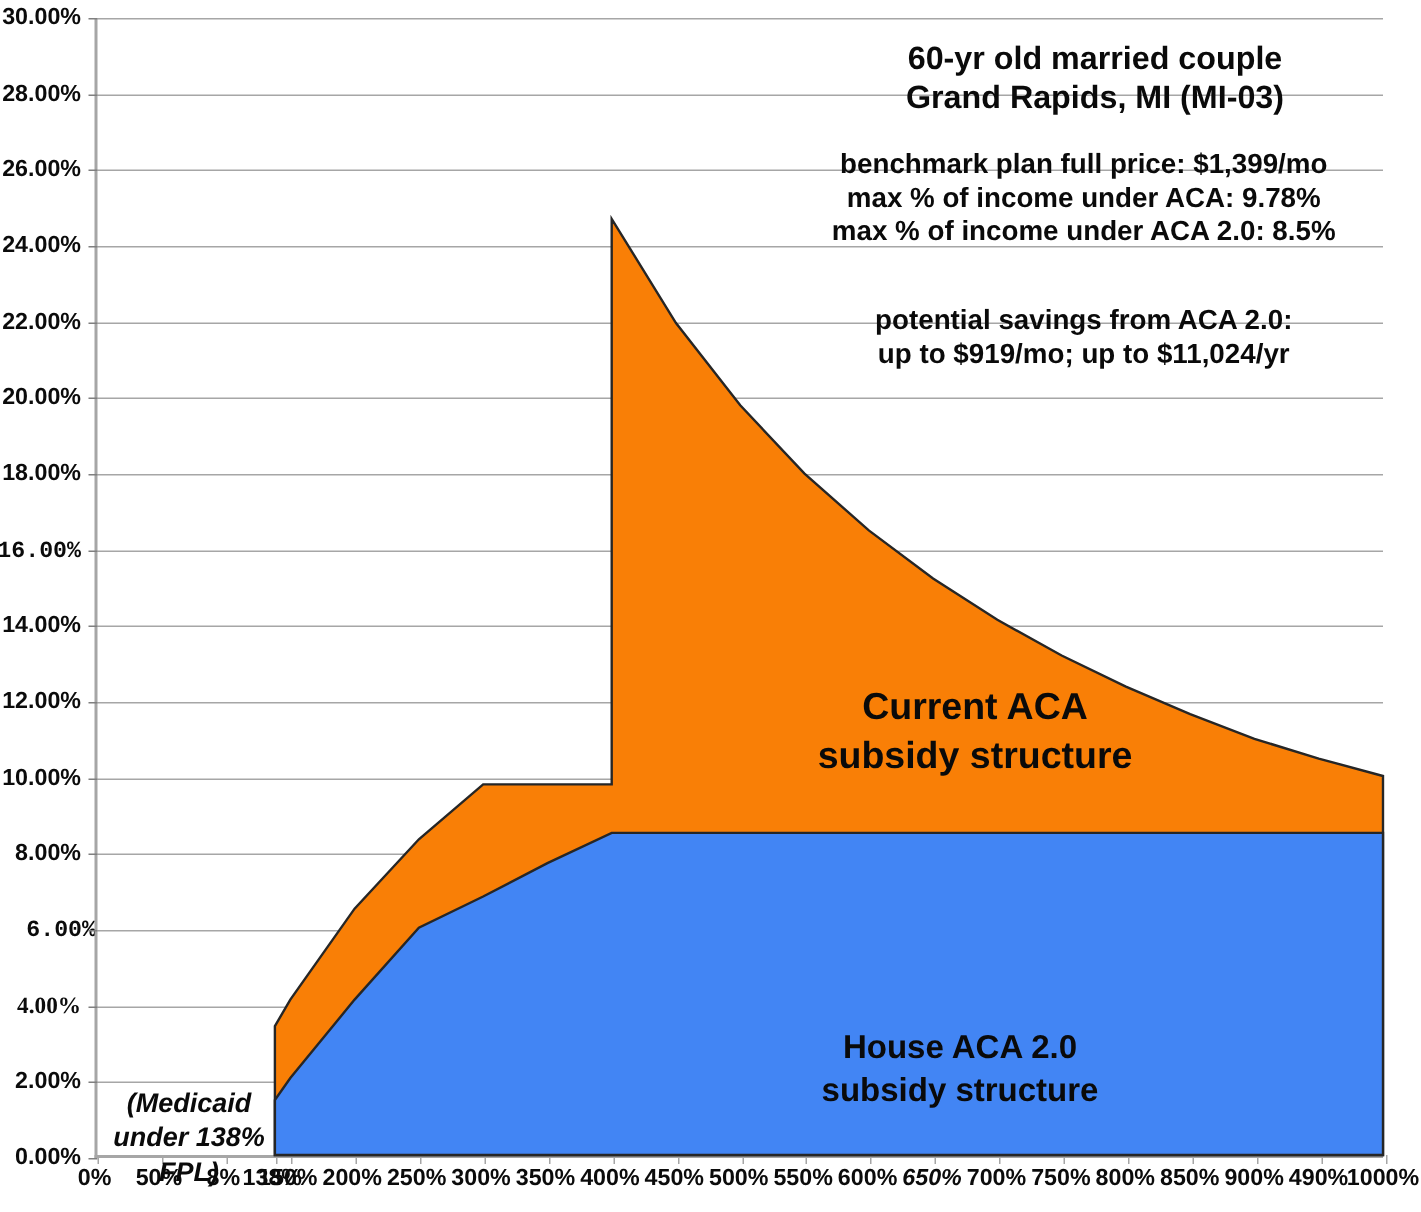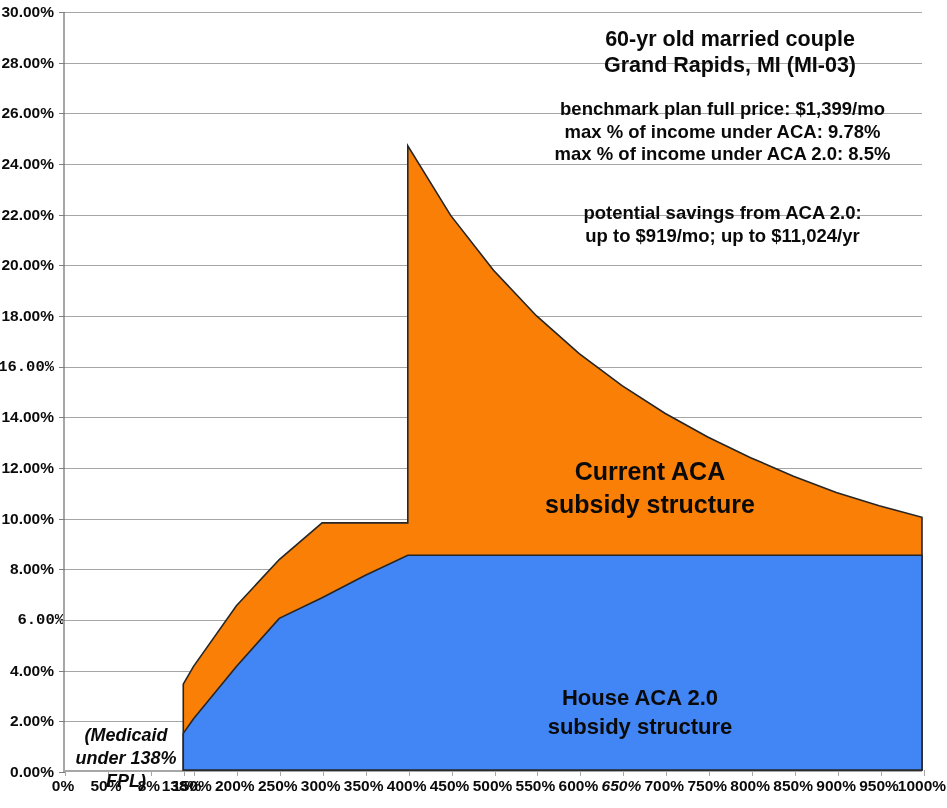--- a/index.html
+++ b/index.html
@@ -142,21 +142,21 @@
   }
 </style>
 </head>
 <body>
 
 <div id="page">
 
   <div id="ylabels-host">
       <div class="ylabel-item" style="top: 772px; right: 893px;">0.00%</div>
       <div class="ylabel-item" style="top: 721.333px; right: 893px;">2.00%</div>
-      <div class="ylabel-item" style="top: 670.667px; right: 893px;">4.00%</div>
+      <div class="ylabel-item" style="top: 670.667px; right: 893px; font-family: Liberation Serif, serif;">4.00%</div>
       <div class="ylabel-item" style="top: 620px; right: 883px; font-family: Liberation Mono, monospace;">6.00%</div>
       <div class="ylabel-item" style="top: 569.333px; right: 893px;">8.00%</div>
       <div class="ylabel-item" style="top: 518.667px; right: 893px;">10.00%</div>
       <div class="ylabel-item" style="top: 468px; right: 893px;">12.00%</div>
       <div class="ylabel-item" style="top: 417.333px; right: 893px;">14.00%</div>
       <div class="ylabel-item" style="top: 366.667px; right: 893px; font-family: Liberation Mono, monospace;">16.00%</div>
       <div class="ylabel-item" style="top: 316px; right: 893px;">18.00%</div>
       <div class="ylabel-item" style="top: 265.333px; right: 893px;">20.00%</div>
       <div class="ylabel-item" style="top: 214.667px; right: 893px;">22.00%</div>
       <div class="ylabel-item" style="top: 164px; right: 893px;">24.00%</div>
@@ -250,21 +250,21 @@
       <div class="xlabel-item" style="left: 386.55px;">450%</div>
       <div class="xlabel-item" style="left: 429.5px;">500%</div>
       <div class="xlabel-item" style="left: 472.45px;">550%</div>
       <div class="xlabel-item" style="left: 515.4px;">600%</div>
       <div class="xlabel-item" style="left: 558.35px; font-style: italic;">650%</div>
       <div class="xlabel-item" style="left: 601.3px;">700%</div>
       <div class="xlabel-item" style="left: 644.25px;">750%</div>
       <div class="xlabel-item" style="left: 687.2px;">800%</div>
       <div class="xlabel-item" style="left: 730.15px;">850%</div>
       <div class="xlabel-item" style="left: 773.1px;">900%</div>
-      <div class="xlabel-item" style="left: 816.05px;">950%</div>
+      <div class="xlabel-item" style="left: 816.05px;">490%</div>
       <div class="xlabel-item" style="left: 859px;">1000%</div>
     </div>
 
   <div class="annot" id="annot-title">60-yr old married couple
 Grand Rapids, MI (MI-03)</div>
 
   <div class="annot" id="annot-facts">benchmark plan full price: $1,399/mo
 max % of income under ACA: 9.78%
 max % of income under ACA 2.0: 8.5%</div>
 

